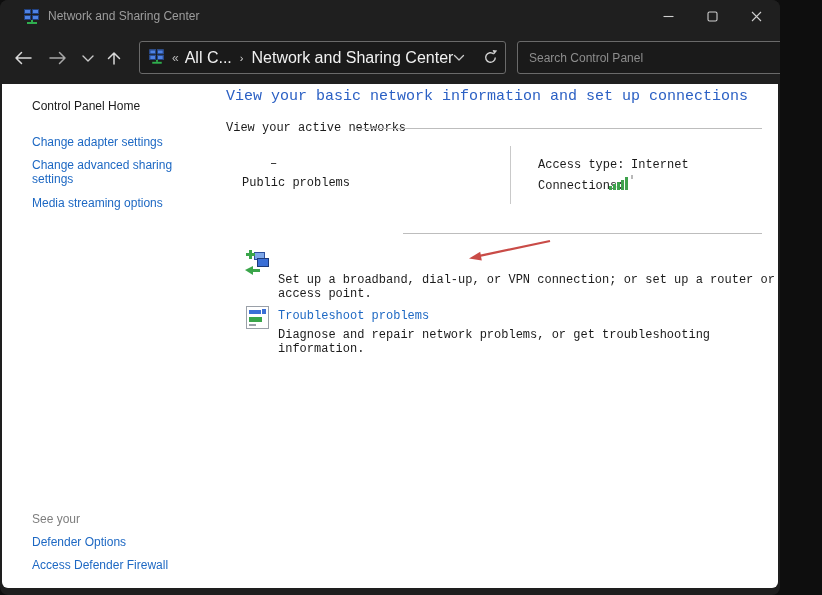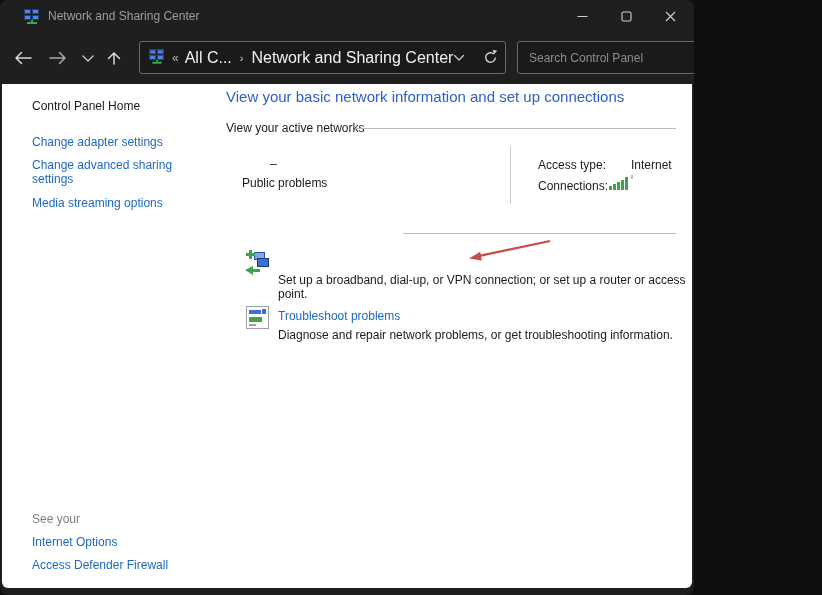--- a/index.html
+++ b/index.html
@@ -1,19 +1,19 @@
 <!DOCTYPE html>
 <html><head>
 <meta charset="utf-8">
 <style>
   * { margin:0; padding:0; box-sizing:border-box; }
   html,body { background:#0e0e0e; }
   body { font-family:"Liberation Sans","DejaVu Sans",sans-serif; }
 
-  .window { position:relative; width:694px; height:595px; background:#1e1e1e;
+  .window { position:relative; width:780px; height:595px; background:#1e1e1e;
             border-radius:8px; overflow:hidden; }
 
   
   .titlebar { position:absolute; top:0; left:0; right:0; height:32px; background:#1f1f1f; }
   .app-icon { position:absolute; left:24px; top:8px; }
   .net-icon { width:16px; height:16px; position:relative; display:inline-block; }
   .net-icon .tile { position:absolute; width:7px; height:5px; background:#4e82e4;
                     box-shadow:inset 0 0 0 1px #21407e; }
   .net-icon .t1{left:0;top:1px;} .net-icon .t2{left:8px;top:1px;}
   .net-icon .t3{left:0;top:7px;} .net-icon .t4{left:8px;top:7px;}
@@ -50,21 +50,21 @@
              background:#ffffff; border-radius:0 0 6px 6px; overflow:hidden; }
 
   .sidebar { position:absolute; left:0; top:0; width:222px; height:100%; }
   .side-item { position:absolute; left:30px; font-size:12px; line-height:13.5px; width:162px; }
   .side-home { top:16px; color:#1b1b1b; }
   .side-link { color:#1d68c3; cursor:pointer; }
   .side-l1 { top:52px; } .side-l2 { top:75px; } .side-l3 { top:113px; }
   .side-seealso { top:429px; color:#7e7e7e; }
   .side-l4 { top:452px; } .side-l5 { top:475px; }
 
-  .main { position:absolute; left:222px; top:0; right:0; bottom:0; }
+  .main { position:absolute; left:222px; top:0; right:0; bottom:0;font-family:Liberation Mono, monospace; }
   .page-heading { position:absolute; left:2px; top:4px; font-size:15px; color:#2b60c4; }
   .section-label { position:absolute; font-size:12px; color:#1b1b1b; }
   .rule { position:absolute; height:1px; background:#bdbdbd; }
   .lbl-active { left:2px; top:37px; }
   .rule-active { left:131px; right:16px; top:44px; }
   .net-name { position:absolute; left:46px; top:73px; font-size:12px; color:#1b1b1b; }
   .net-type { position:absolute; left:18px; top:92px; font-size:12px; color:#1b1b1b; }
   .vdivider { position:absolute; left:286px; top:62px; width:1px; height:58px; background:#c9c9c9; }
   .acc-label { position:absolute; left:314px; top:74px; font-size:12px; color:#1b1b1b; }
   .acc-value { position:absolute; left:407px; top:74px; font-size:12px; color:#1b1b1b; }
@@ -187,21 +187,21 @@
   </div>
 
   <div class="content">
 
     <div class="sidebar">
       <div class="side-item side-home">Control Panel Home</div>
       <div class="side-item side-link side-l1">Change adapter settings</div>
       <div class="side-item side-link side-l2">Change advanced sharing settings</div>
       <div class="side-item side-link side-l3">Media streaming options</div>
       <div class="side-item side-seealso">See your</div>
-      <div class="side-item side-link side-l4">Internet Options</div>
+      <div class="side-item side-link side-l4">Defender Options</div>
       <div class="side-item side-link side-l5">Access Defender Firewall</div>
     </div>
 
     <div class="main">
       <div class="page-heading">View your basic network information and set up connections</div>
 
       <div class="section-label lbl-active">View your active networks</div>
       <div class="rule rule-active"></div>
 
       <div class="net-name">–</div>

